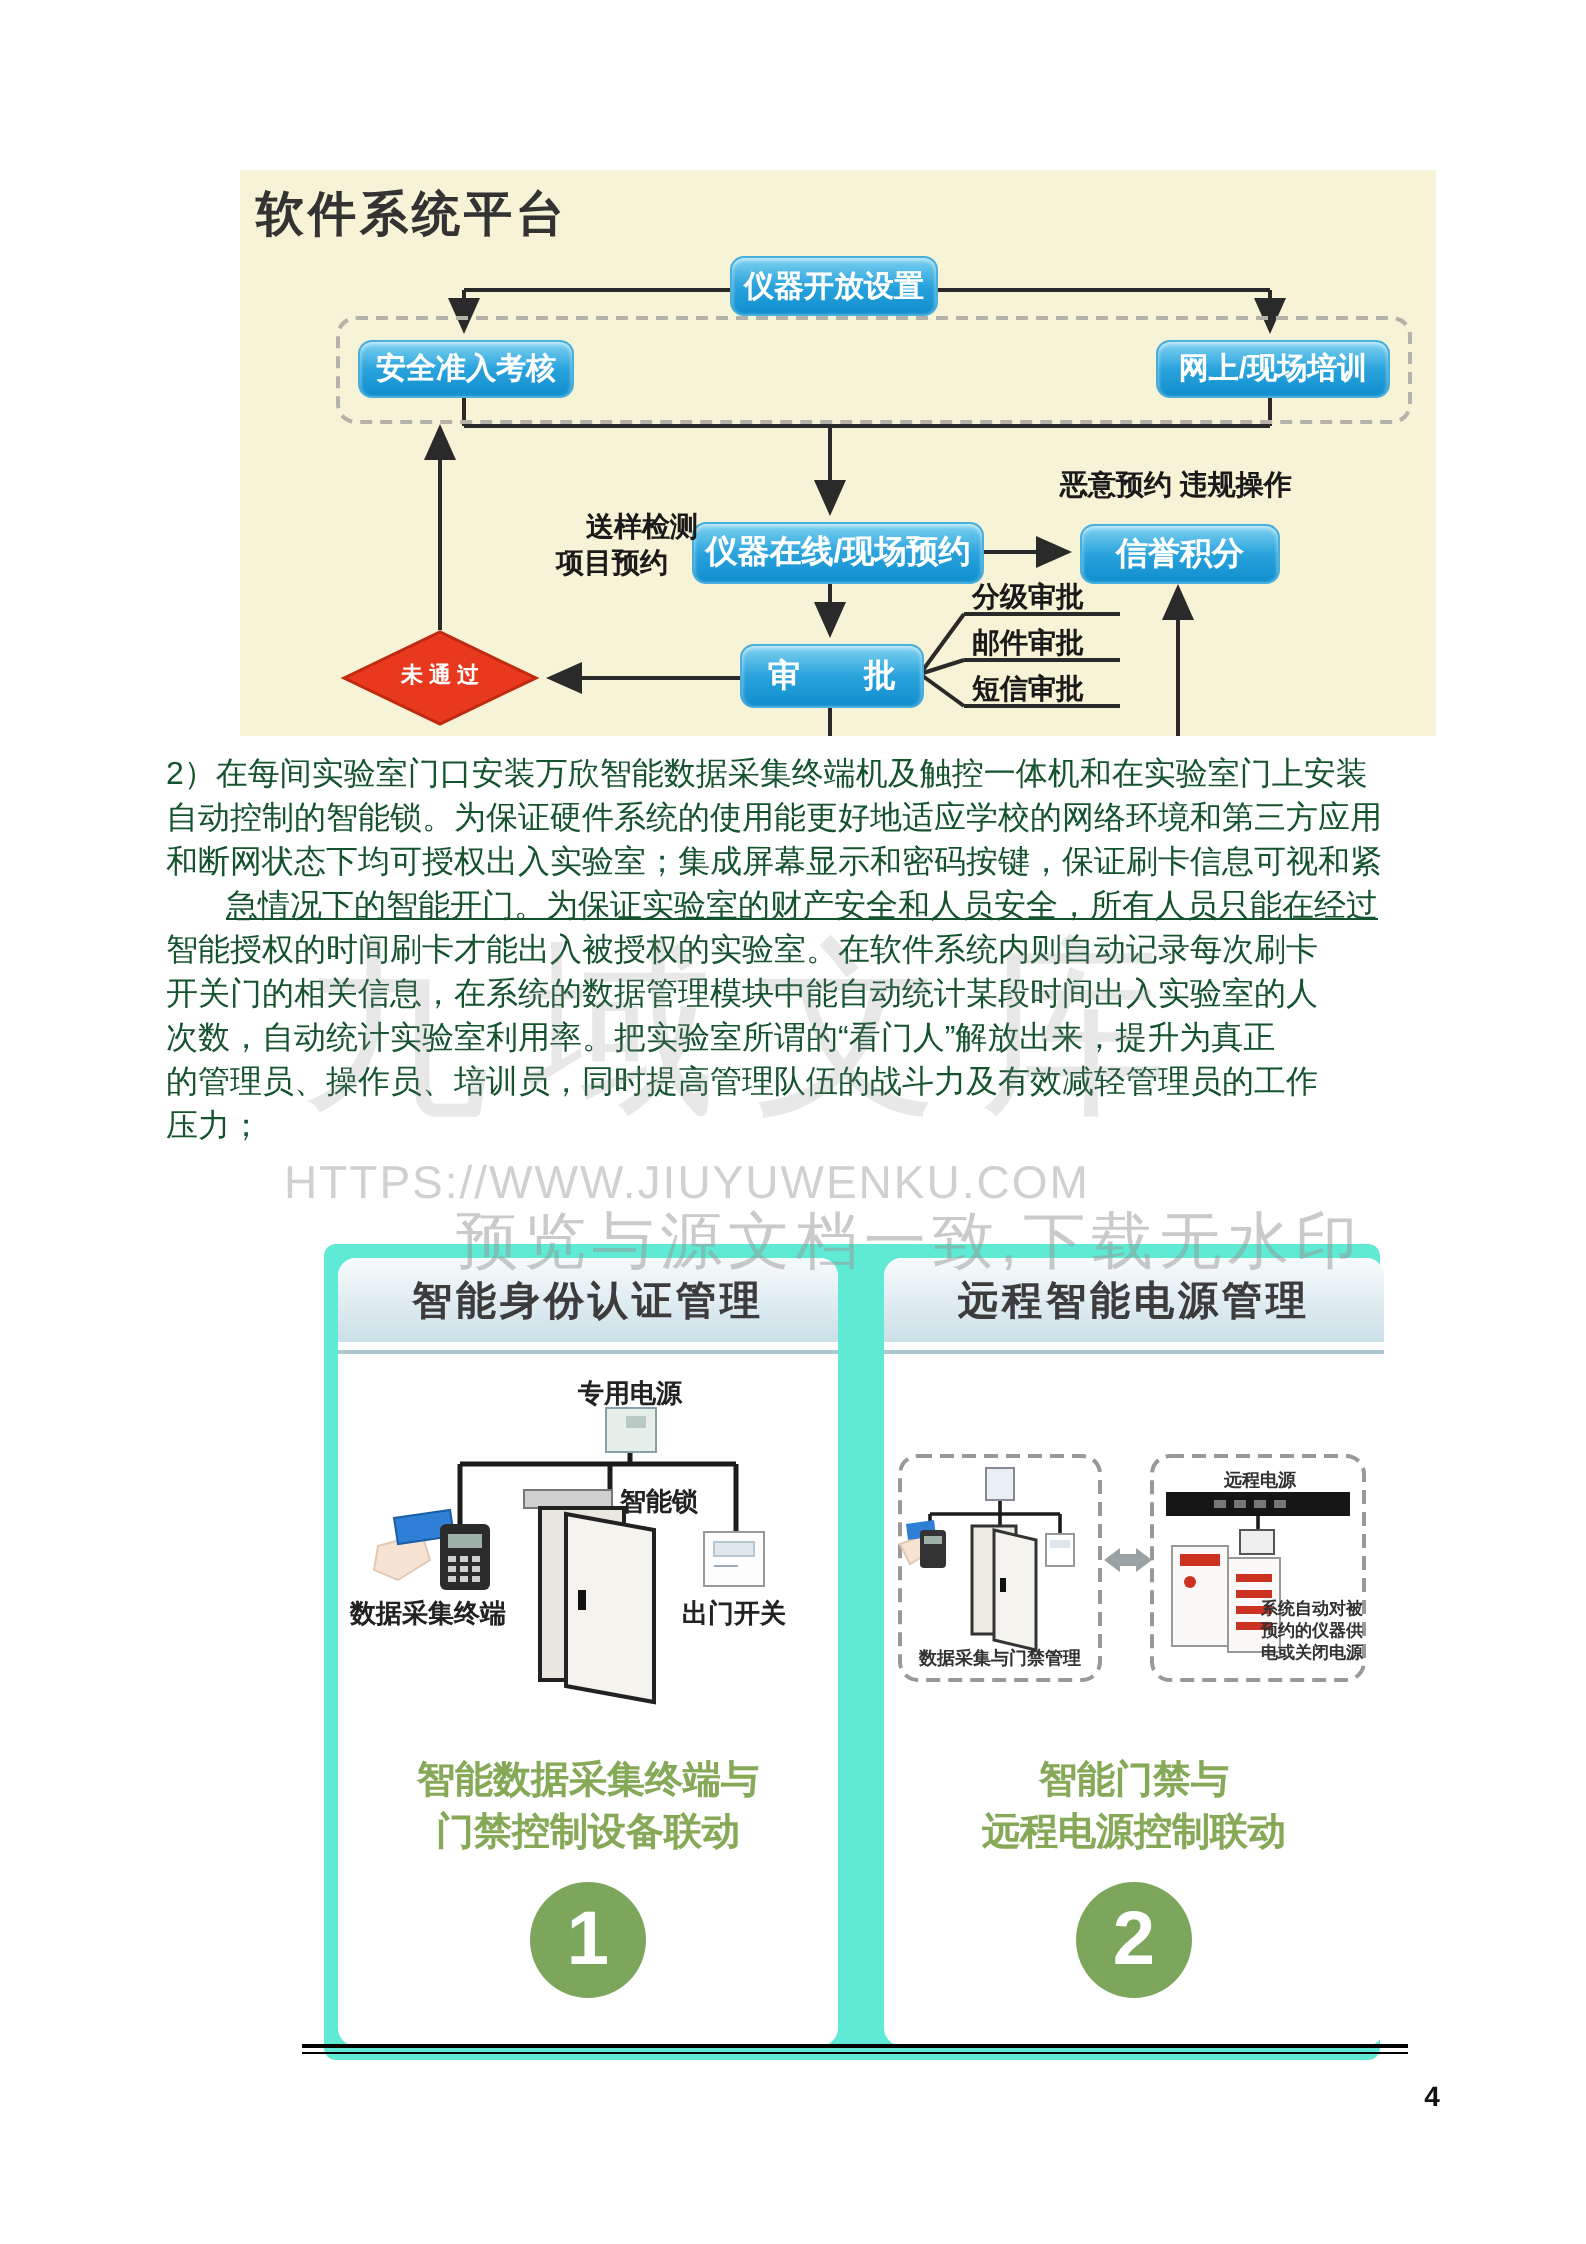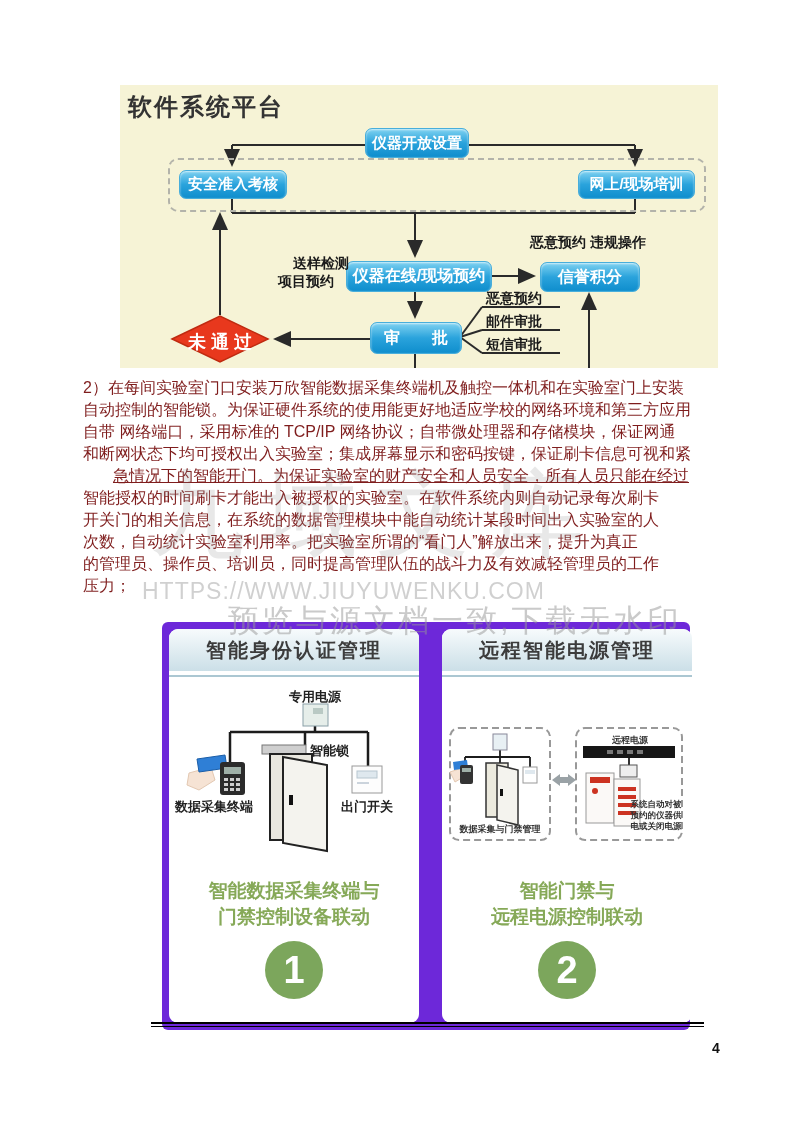--- a/index.html
+++ b/index.html
@@ -10,35 +10,35 @@
   .flowchart{position:absolute;left:120px;top:85px;width:598px;height:283px;background:#f6f3d6;}
   .fc-title{position:absolute;left:8px;top:6px;font-size:24px;font-weight:bold;color:#333;letter-spacing:2px;}
   .fc-svg{position:absolute;left:0;top:0;}
   .fc-node{position:absolute;display:flex;align-items:center;justify-content:center;
            color:#fff;font-weight:bold;font-size:15px;border-radius:7px;white-space:pre;
            background:linear-gradient(#7fd2f1,#2aa3dc 50%,#0f8ecd);
            border:1px solid #48aedb;box-shadow:inset 0 1px 2px rgba(255,255,255,.65);}
   .fc-dashed{position:absolute;left:48px;top:73px;width:534px;height:50px;border:2px dashed #b3b3aa;border-radius:10px;}
   .fc-label{position:absolute;font-size:14px;font-weight:bold;color:#1a1a1a;line-height:18px;}
   .fc-diamond-text{position:absolute;left:58px;top:245px;width:84px;text-align:center;
-                   color:#fff;font-weight:bold;font-size:18px;white-space:pre;}
+                   color:#fff;font-weight:bold;font-size:11px;white-space:pre;}
 
   
   .para{position:absolute;left:83px;top:377px;width:640px;}
-  .para .line{height:22px;line-height:22px;font-size:16px;font-weight:500;color:#7f1d1d;white-space:pre;}
+  .para .line{height:22px;line-height:22px;font-size:16px;font-weight:500;color:#14532d;white-space:pre;}
   .para .line.indent{padding-left:30px;text-decoration:underline;}
 
   
   .wm{position:absolute;pointer-events:none;font-weight:normal;white-space:nowrap;z-index:6;}
   .wm-big{left:150px;top:452px;font-size:95px;letter-spacing:18px;color:rgba(140,140,140,0.20);}
   .wm-url{left:142px;top:578px;font-size:23px;letter-spacing:1px;color:rgba(150,150,150,0.45);}
   .wm-note{left:228px;top:600px;font-size:31px;letter-spacing:3px;color:rgba(150,150,150,0.50);}
 
   
-  .panels{position:absolute;left:162px;top:622px;width:528px;height:408px;background:#6d28d9;border-radius:6px;}
+  .panels{position:absolute;left:162px;top:622px;width:528px;height:408px;background:#5eead4;border-radius:6px;}
   .panel{position:absolute;top:7px;width:250px;height:394px;background:#fff;border-radius:9px;overflow:hidden;}
   .panel.p1{left:7px;} .panel.p2{left:280px;}
   .panel-header{height:42px;display:flex;align-items:center;justify-content:center;
                 background:linear-gradient(#f7fbfc,#cbdfe7);
                 font-size:20px;font-weight:bold;color:#3c3c3c;letter-spacing:2px;}
   .panel-sep{height:4px;background:#fff;border-bottom:2px solid #abc7d2;}
   .panel-caption{position:absolute;left:0;top:249px;width:100%;text-align:center;
                  color:#86a958;font-weight:bold;font-size:19px;line-height:26px;}
   .panel-num{position:absolute;left:96px;top:312px;width:58px;height:58px;border-radius:50%;
              background:#7ca65c;color:#fff;font-size:38px;font-weight:bold;
@@ -95,30 +95,29 @@
     <div class="fc-dashed"></div>
     <div class="fc-node" style="left:59px;top:85px;width:106px;height:27px;">安全准入考核</div>
     <div class="fc-node" style="left:458px;top:85px;width:115px;height:27px;">网上/现场培训</div>
     <div class="fc-node" style="left:226px;top:176px;width:144px;height:29px;font-size:16px;">仪器在线/现场预约</div>
     <div class="fc-node" style="left:420px;top:177px;width:98px;height:28px;font-size:16px;">信誉积分</div>
     <div class="fc-node" style="left:250px;top:237px;width:90px;height:30px;font-size:16px;">审　　批</div>
 
     <div class="fc-label" style="left:158px;top:169px;width:66px;text-align:left;margin-left:15px;">送样检测</div>
     <div class="fc-label" style="left:158px;top:187px;width:66px;text-align:left;">项目预约</div>
     <div class="fc-label" style="left:398px;top:148px;width:140px;text-align:center;">恶意预约 违规操作</div>
-    <div class="fc-label" style="left:366px;top:204px;width:72px;">恶意预约</div>
+    <div class="fc-label" style="left:366px;top:204px;width:72px;">分级审批</div>
     <div class="fc-label" style="left:366px;top:227px;width:72px;">邮件审批</div>
     <div class="fc-label" style="left:366px;top:250px;width:72px;">短信审批</div>
     <div class="fc-diamond-text">未 通 过</div>
   </div>
 
   <div class="para">
     <div class="line">2）在每间实验室门口安装万欣智能数据采集终端机及触控一体机和在实验室门上安装</div>
     <div class="line">自动控制的智能锁。为保证硬件系统的使用能更好地适应学校的网络环境和第三方应用</div>
-    <div class="line">自带 网络端口，采用标准的 TCP/IP 网络协议；自带微处理器和存储模块，保证网通</div>
     <div class="line">和断网状态下均可授权出入实验室；集成屏幕显示和密码按键，保证刷卡信息可视和紧</div>
     <div class="line indent">急情况下的智能开门。为保证实验室的财产安全和人员安全，所有人员只能在经过</div>
     <div class="line">智能授权的时间刷卡才能出入被授权的实验室。在软件系统内则自动记录每次刷卡</div>
     <div class="line">开关门的相关信息，在系统的数据管理模块中能自动统计某段时间出入实验室的人</div>
     <div class="line">次数，自动统计实验室利用率。把实验室所谓的“看门人”解放出来，提升为真正</div>
     <div class="line">的管理员、操作员、培训员，同时提高管理队伍的战斗力及有效减轻管理员的工作</div>
     <div class="line">压力；</div>
   </div>
 
   <div class="wm wm-big">九域文库</div>

